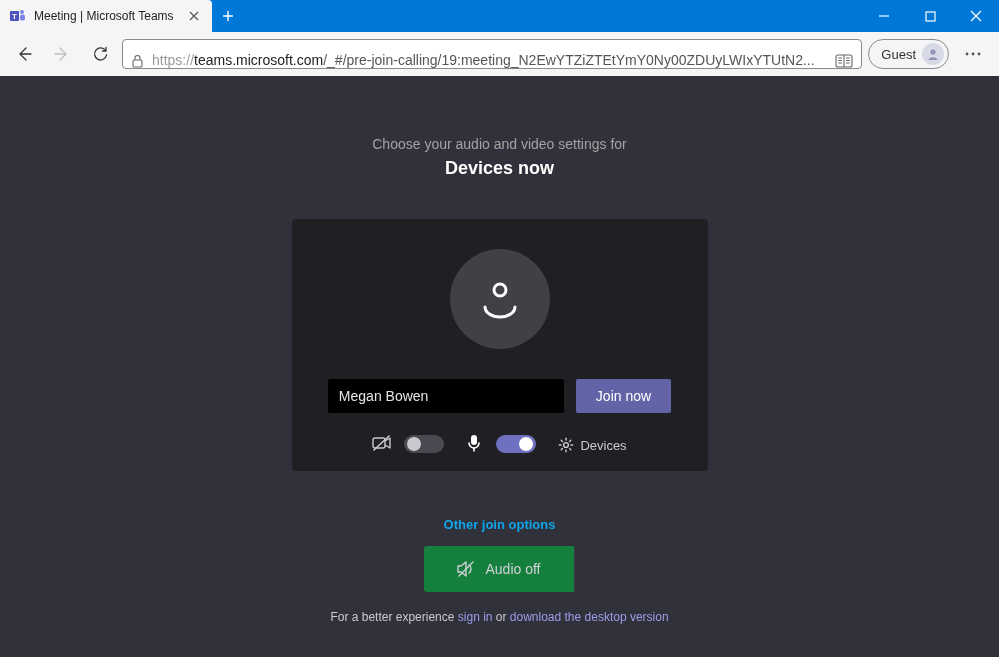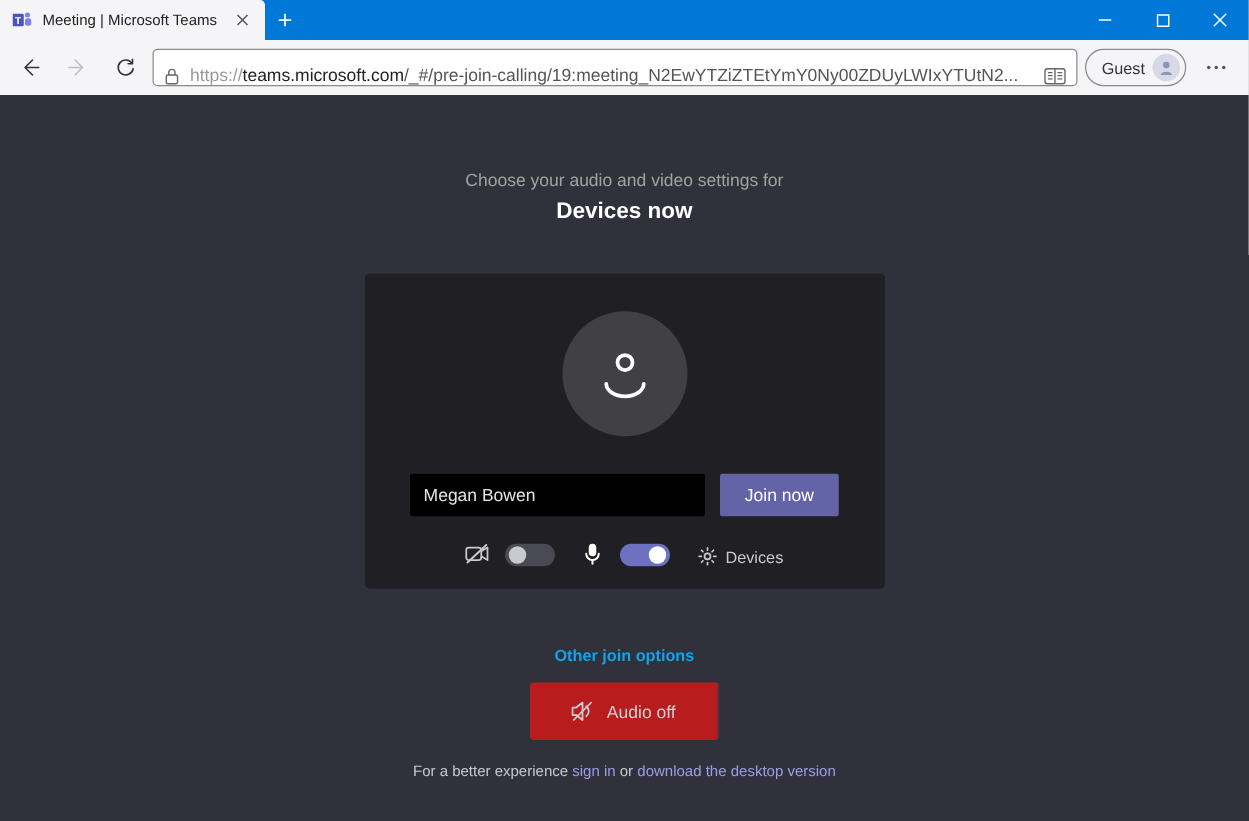--- a/index.html
+++ b/index.html
@@ -47,21 +47,21 @@
   .ctrl-icon { width: 20px; height: 20px; display:flex;align-items:center;justify-content:center;}
   .toggle { width: 40px; height: 18px; border-radius: 9px; position:relative; cursor:pointer;}
   .toggle.off { background:#4a4a52; }
   .toggle.on  { background:#6e70c0; }
   .knob { position:absolute; top:2px; width:14px; height:14px; border-radius:50%; background:#fff; }
   .toggle.off .knob { left: 3px; background:#c9c9d0;}
   .toggle.on  .knob { right: 3px; }
   .devices { display:flex; align-items:center; gap:6px; font-size:13px; color:#c9c9d0; cursor:pointer;}
 
   .other-heading { margin-top: 46px; font-size: 13px; font-weight:600; color:#0ea5e9; }
-  .options-row { margin-top: 14px; display:flex; background:#b91c1c; border-radius:3px; overflow:hidden; }
+  .options-row { margin-top: 14px; display:flex; background:#15803d; border-radius:3px; overflow:hidden; }
   .opt-btn { width: 150px; height: 46px; display:flex; align-items:center; justify-content:center; gap:10px; font-size:14px; color:#cfcfd6; cursor:pointer; }
   .opt-divider { width:1px; background:#3b3b44; }
 
   .footer { margin-top: 18px; font-size: 12px; color:#c9c9d0; }
   .footer .link { color:#9b9ee8; cursor:pointer; }
 
   svg { display:block; }
 </style>
 </head>
 <body>

